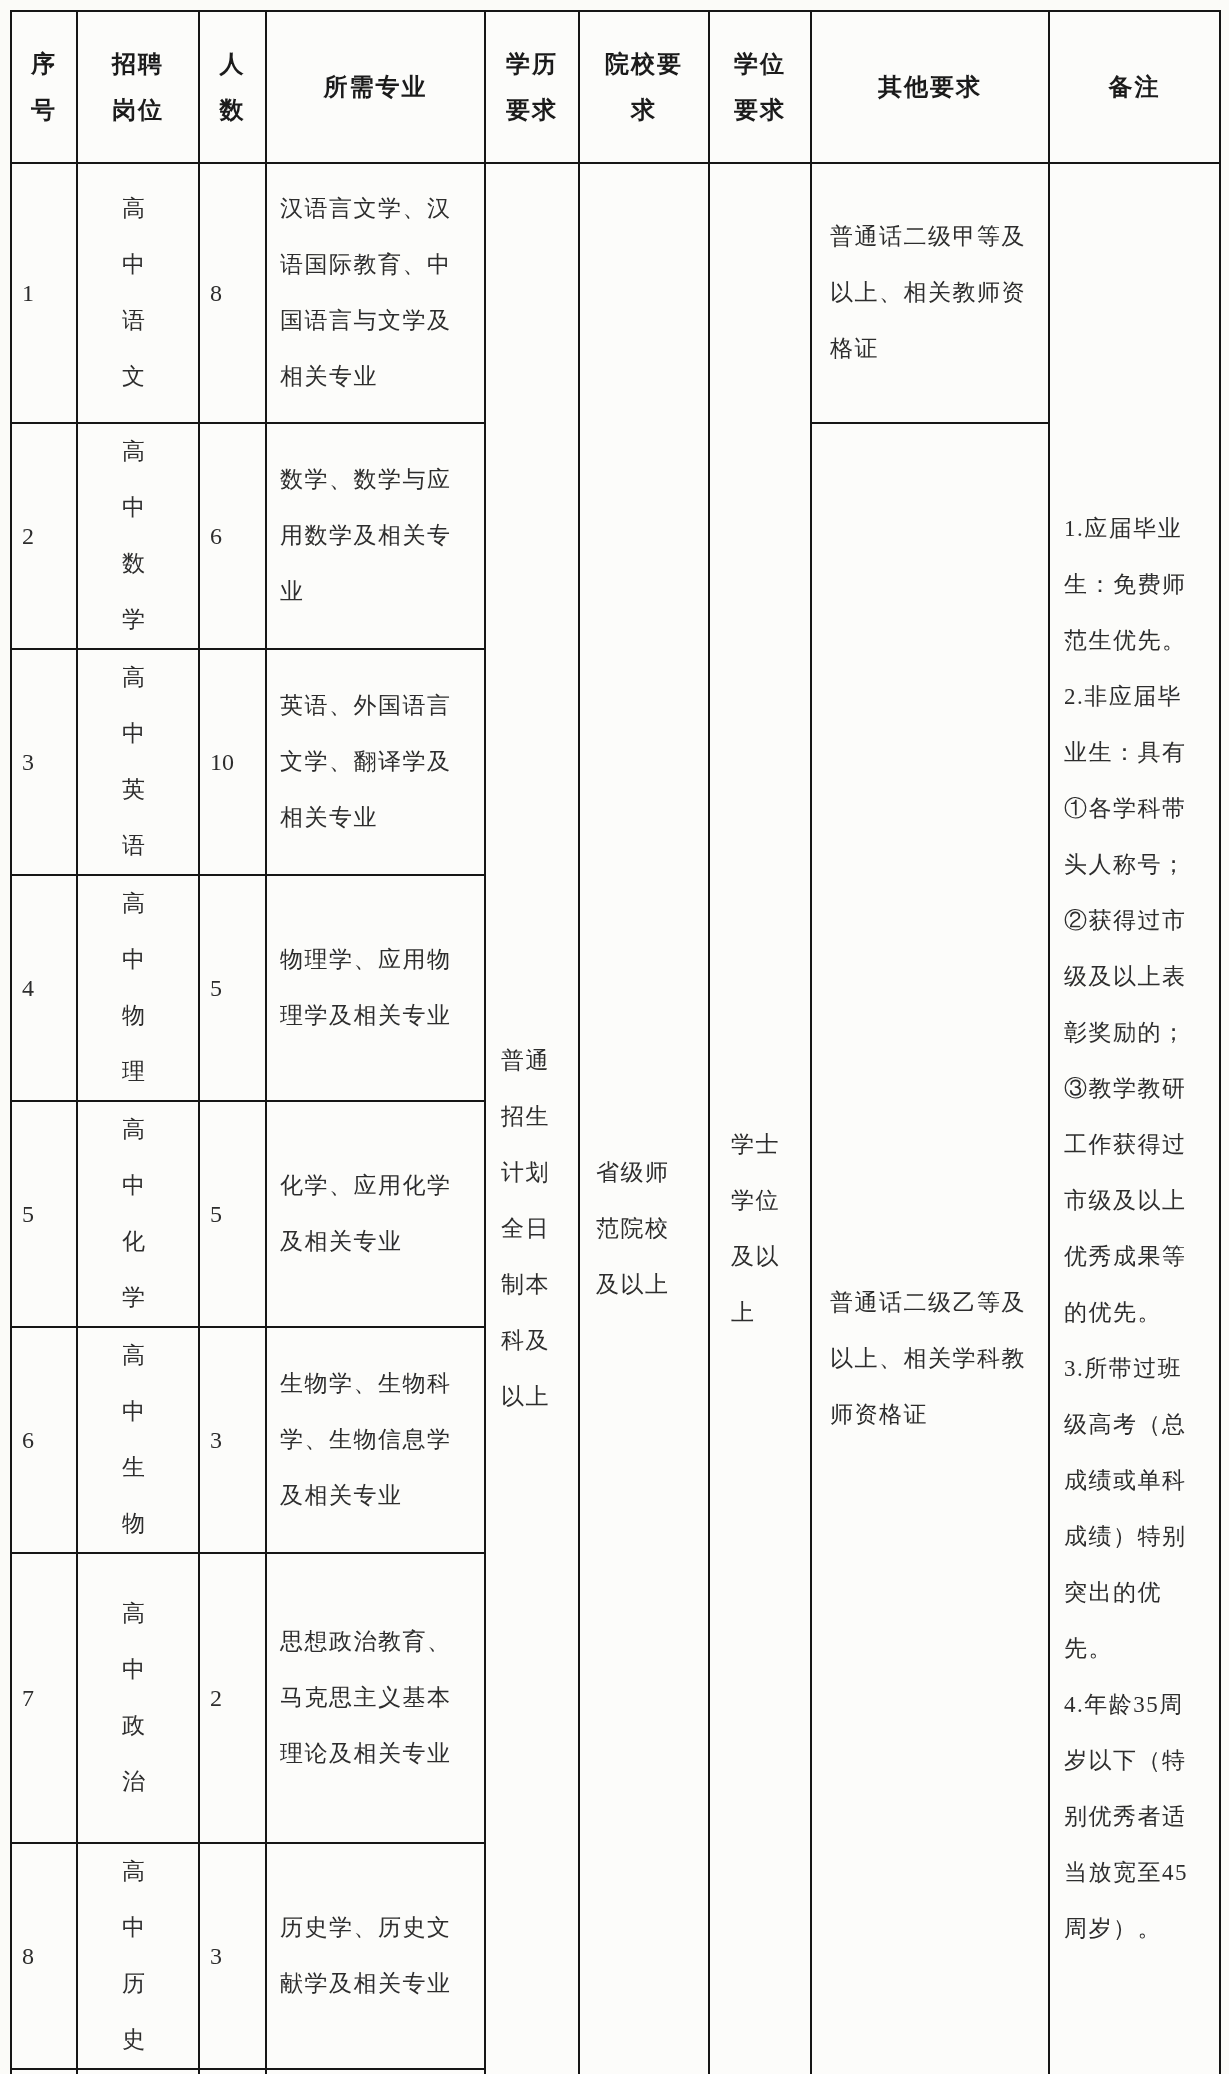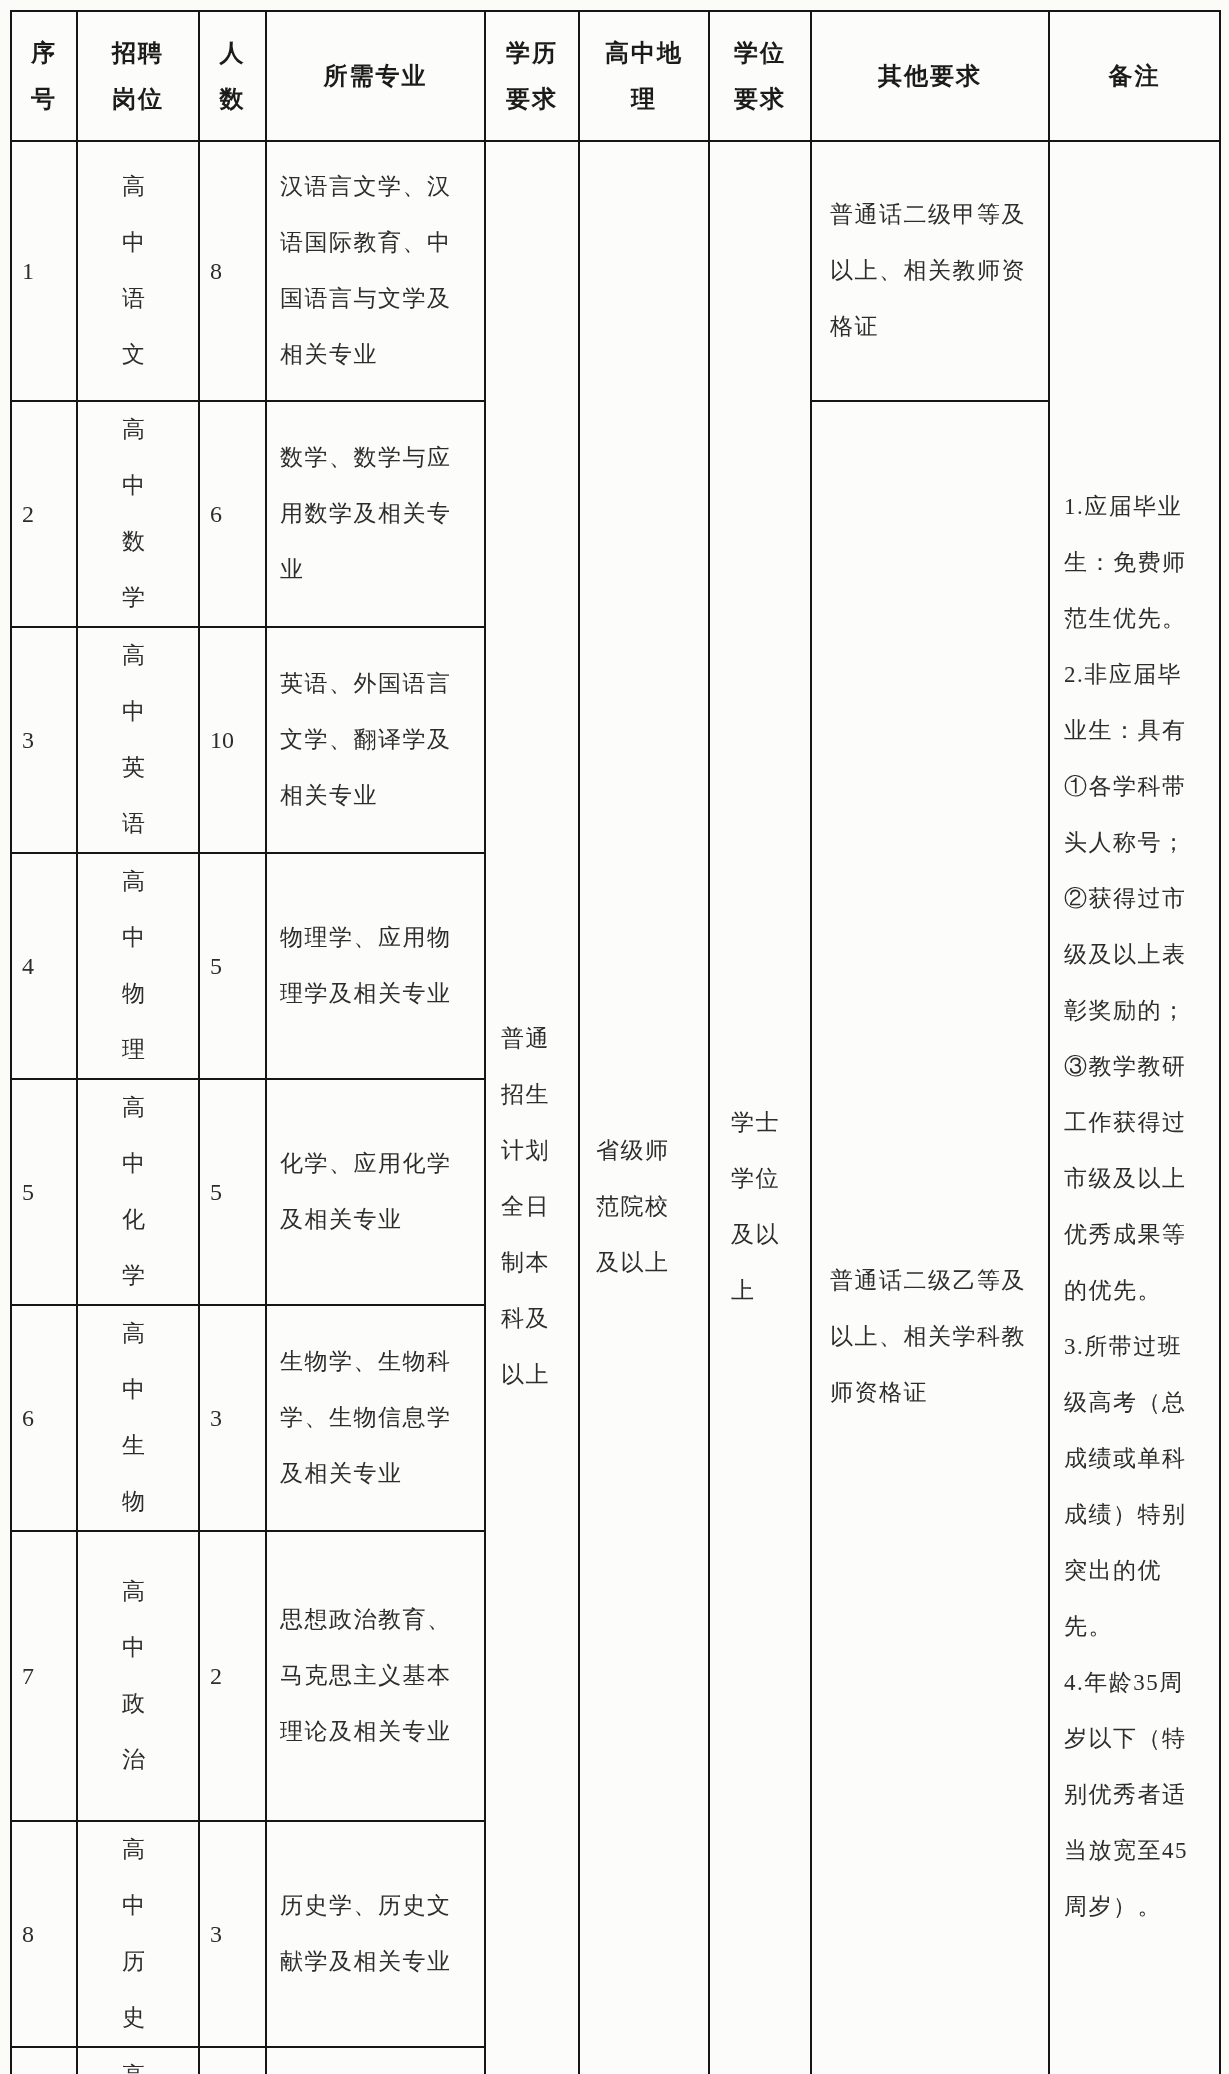--- a/index.html
+++ b/index.html
@@ -20,21 +20,21 @@
     height: 2054px;
     background: #fcfcfa;
   }
   th, td {
     border: 2px solid #161616;
     vertical-align: middle;
     overflow: hidden;
     box-sizing: border-box;
     word-break: break-all;
   }
-  thead tr { height: 130px; }
+  thead tr { height: 152px; }
   th {
     font-family: "Liberation Sans", sans-serif;
     font-weight: 700;
     font-size: 24px;
     line-height: 1.9;
     letter-spacing: 2px;
     color: #1b1b1b;
     text-align: center;
     padding: 0 8px;
   }
@@ -91,21 +91,21 @@
       <col style="width:238px">
       <col style="width:171px">
     </colgroup>
     <thead>
       <tr>
         <th class="h-no">序号</th>
         <th class="h-pos">招聘岗位</th>
         <th class="h-count">人数</th>
         <th class="h-majors">所需专业</th>
         <th class="h-edu">学历要求</th>
-        <th class="h-inst">高中地理</th>
+        <th class="h-inst">院校要求</th>
         <th class="h-degree">学位要求</th>
         <th class="h-other">其他要求</th>
         <th class="h-remarks">备注</th>
       </tr>
     </thead>
     <tbody>
         <tr class="r1">
           <td class="c-no">1</td>
           <td class="c-pos">高中语文</td>
           <td class="c-count">8</td>

